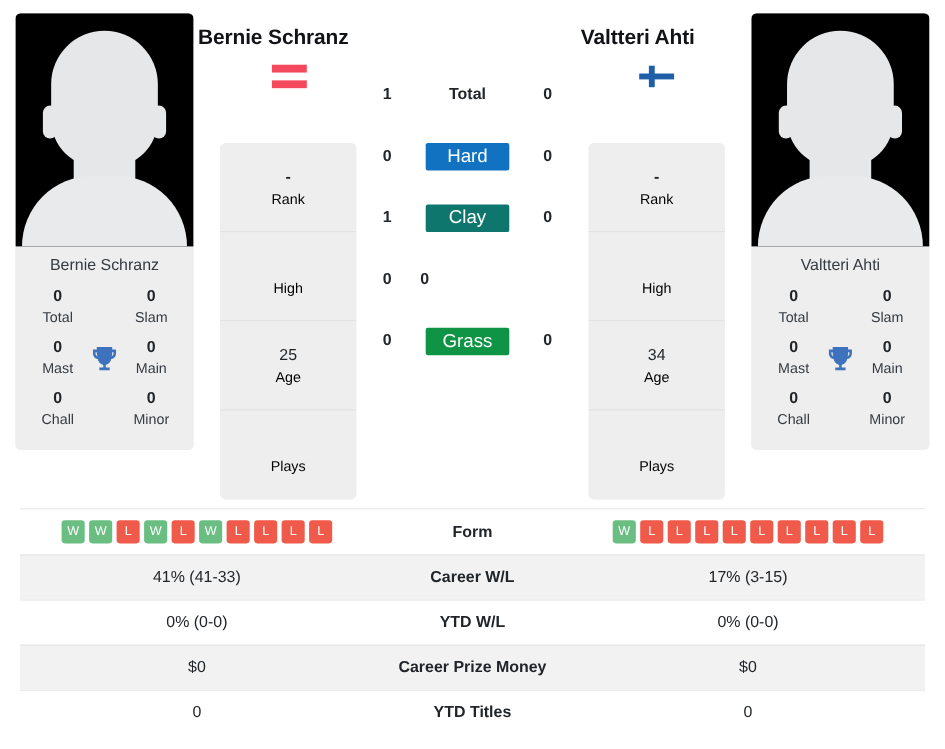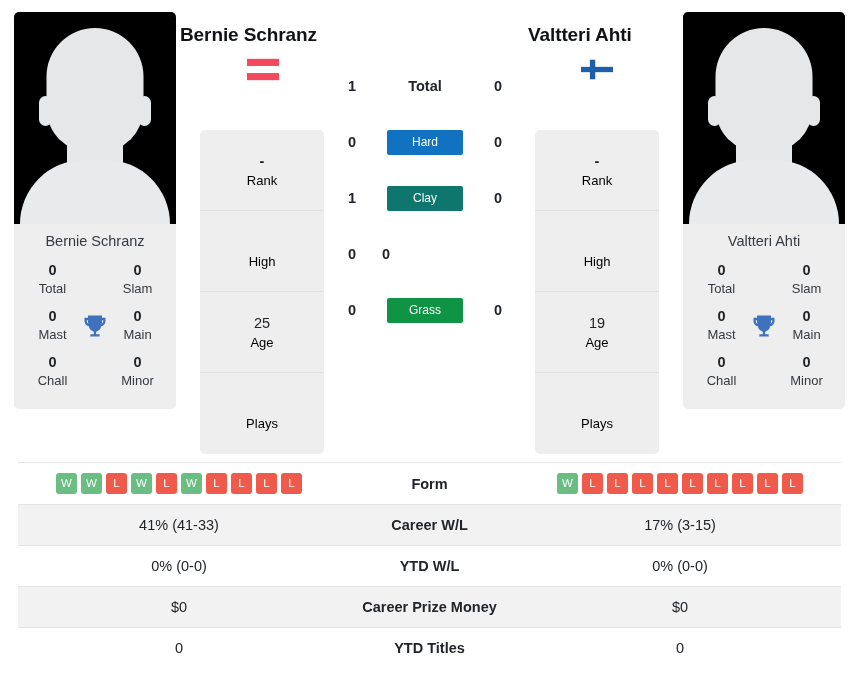--- a/index.html
+++ b/index.html
@@ -218,21 +218,21 @@
   }
   .mid-label {
     font-size: 14.5px;
     font-weight: bold;
     color: #212529;
   }
   .surface-badge {
     display: inline-block;
     width: 76px;
     text-align: center;
-    font-size: 12px;
+    font-size: 17px;
     color: #ffffff;
     padding: 4px 0 5px;
     border-radius: 2px;
     line-height: 16px;
   }
 
   
   .table {
     position: absolute;
     top: 462px;
@@ -408,21 +408,21 @@
   <div class="info-panel right">
     <div class="info-sec">
       <div class="info-val dash">-</div>
       <div class="info-lbl">Rank</div>
     </div>
     <div class="info-sec">
       <div class="info-val"></div>
       <div class="info-lbl">High</div>
     </div>
     <div class="info-sec">
-      <div class="info-val">19</div>
+      <div class="info-val">34</div>
       <div class="info-lbl">Age</div>
     </div>
     <div class="info-sec">
       <div class="info-val"></div>
       <div class="info-lbl">Plays</div>
     </div>
   </div>
 
   <div class="center">
     <div class="names">

